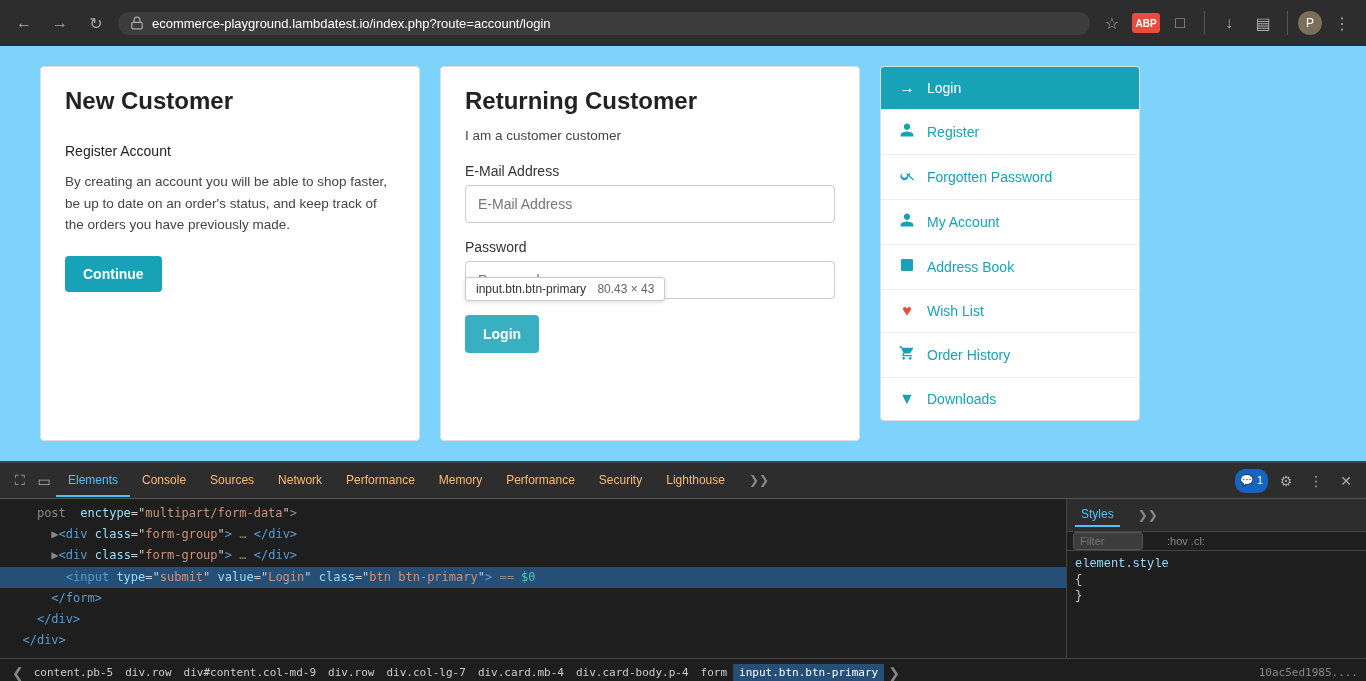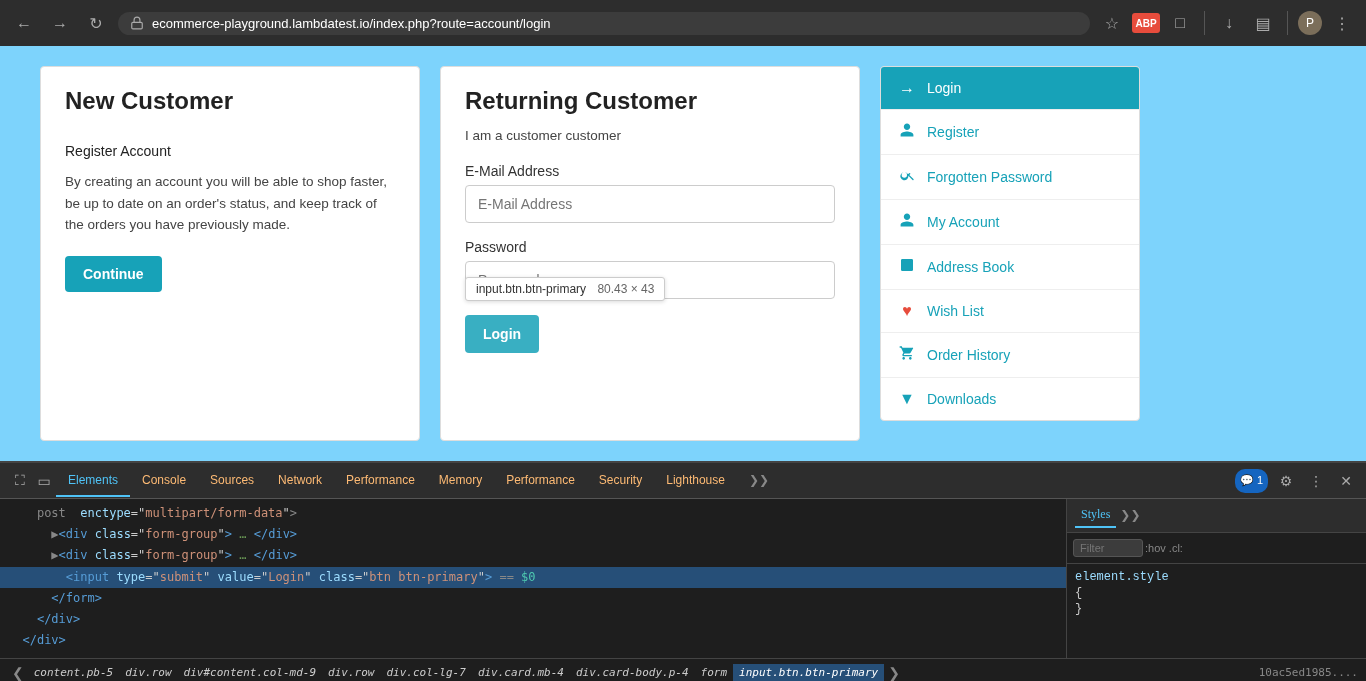--- a/index.html
+++ b/index.html
@@ -324,42 +324,41 @@
     .code-line .kw-punct { color: #888; }
     .devtools-arrow { color: #888; cursor: pointer; }
 
     
     .styles-panel-header {
       display: flex;
       align-items: center;
       background: #2d2d2d;
       border-bottom: 1px solid #444;
       padding: 4px 8px;
-      gap: 4px;
-      font-family: Liberation Serif, serif;
+      gap: 18px;
     }
     .styles-tab {
       color: #4fc3f7;
       font-size: 12px;
       border-bottom: 2px solid #4fc3f7;
       padding: 4px 6px;
       cursor: pointer;
     }
     .styles-arrow {
       color: #888;
       font-size: 12px;
       cursor: pointer;
     }
     .styles-filter-bar {
       display: flex;
       align-items: center;
       background: #1e1e1e;
       border-bottom: 1px solid #444;
-      padding: 6px 6px;
-      gap: 2px;
+      padding: 0 6px;
+      gap: 24px;
     }
     .styles-filter-input {
       background: #3c3c3c;
       border: 1px solid #555;
       border-radius: 3px;
       color: #ccc;
       font-size: 11px;
       padding: 2px 6px;
       width: 70px;
       outline: none;
@@ -392,21 +391,20 @@
       overflow: hidden;
       height: 28px;
     }
     .breadcrumb-item {
       color: #ccc;
       font-size: 11px;
       font-family: monospace;
       padding: 2px 6px;
       cursor: pointer;
       white-space: nowrap;
-      font-style: italic;
     }
     .breadcrumb-item.active {
       background: #264f78;
       color: #fff;
     }
     .breadcrumb-prev {
       color: #888;
       font-size: 14px;
       cursor: pointer;
       padding: 2px 4px;

